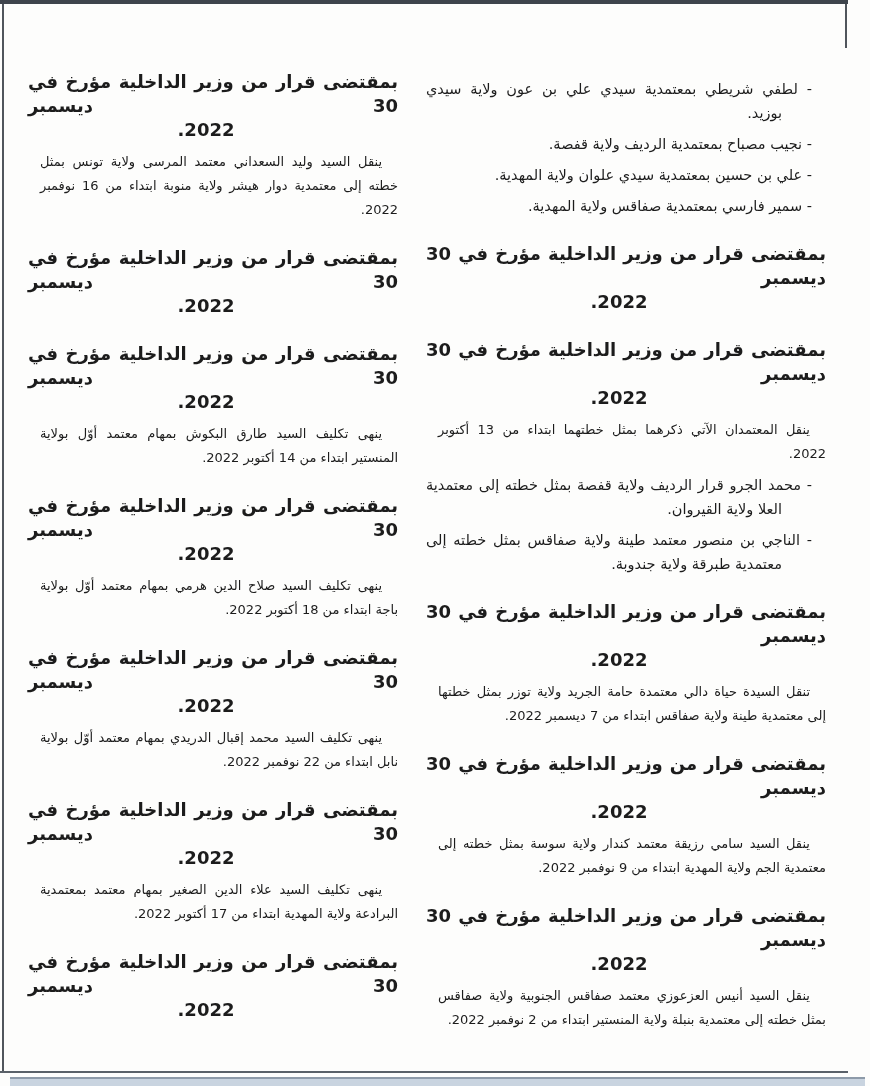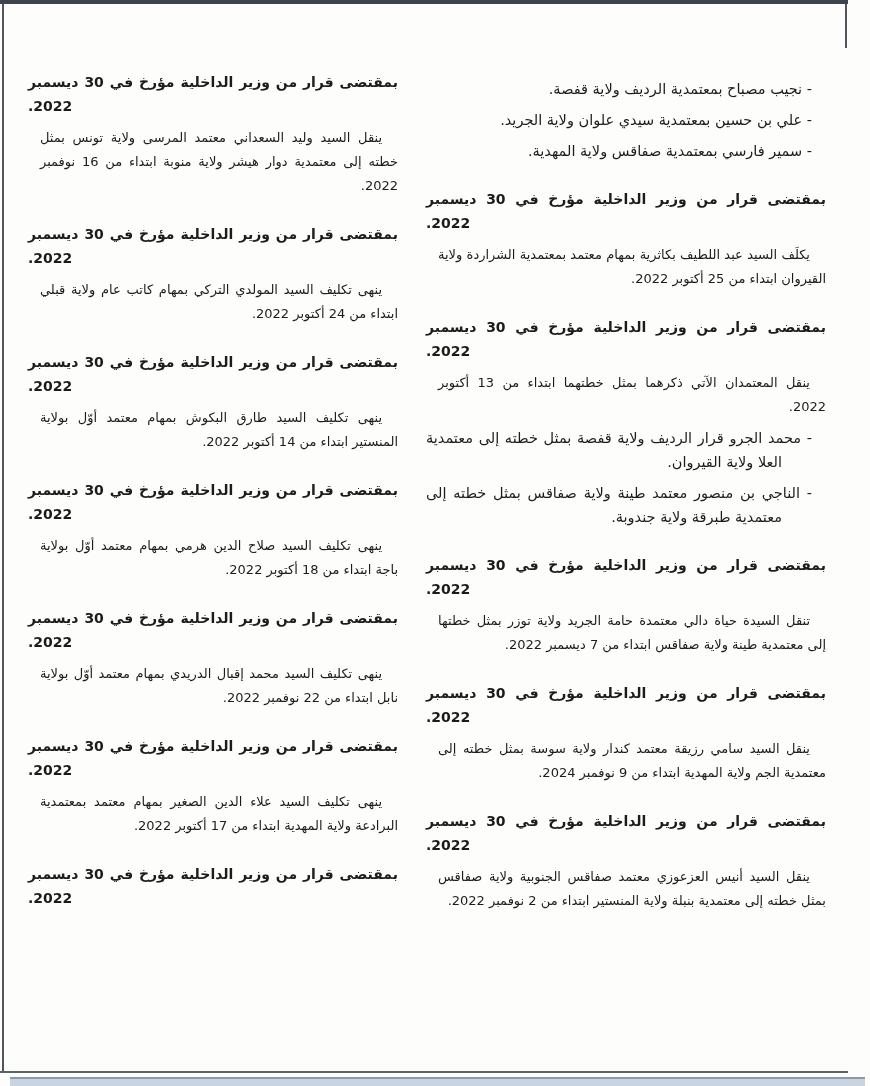--- a/index.html
+++ b/index.html
@@ -28,23 +28,23 @@
     direction:rtl;
     text-align:justify;
   }
   .col { min-width:0; }
   .col-right { flex:0 0 400px; }
   .col-left  { flex:1 1 auto; }
 
   .sec { margin-top:24px; }
   .sec.first { margin-top:0; }
 
-  .heading { font-weight:bold; font-size:14px; line-height:24px; }
+  .heading { font-weight:bold; font-size:18px; line-height:24px; }
   .h-line1 { display:block; text-align:justify; text-align-last:justify; }
-  .h-line2 { display:block; text-align:left; padding-right:14px; }
+  .h-line2 { display:block; text-align:center; padding-right:14px; }
 
   .body {
     margin:8px 0 0 12px;
     font-size:13px; line-height:24px;
     text-align:justify;
     text-indent:16px;
   }
   .item {
     margin:7px 0 0 0;
     font-size:14.5px; line-height:24px;
@@ -59,31 +59,31 @@
 <div class="canvas">
   <div class="frame-top"></div>
   <div class="frame-left"></div>
   <div class="page-edge-tick"></div>
 
   <div class="content" lang="ar" dir="rtl">
 
     <div class="col col-right">
 
       <section class="sec first">
+        <p class="item">- لطفي شريطي بمعتمدية سيدي علي بن عون ولاية سيدي بوزيد.</p>
         <p class="item">- نجيب مصباح بمعتمدية الرديف ولاية قفصة.</p>
-        <p class="item">- علي بن حسين بمعتمدية سيدي علوان ولاية الجريد.</p>
+        <p class="item">- علي بن حسين بمعتمدية سيدي علوان ولاية المهدية.</p>
         <p class="item">- سمير فارسي بمعتمدية صفاقس ولاية المهدية.</p>
       </section>
 
       <section class="sec">
         <div class="heading">
           <span class="h-line1">بمقتضى قرار من وزير الداخلية مؤرخ في 30 ديسمبر</span>
           <span class="h-line2">2022.</span>
         </div>
-        <p class="body">يكلَف السيد عبد اللطيف بكاثرية بمهام معتمد بمعتمدية الشراردة ولاية القيروان ابتداء من 25 أكتوبر 2022.</p>
       </section>
 
       <section class="sec">
         <div class="heading">
           <span class="h-line1">بمقتضى قرار من وزير الداخلية مؤرخ في 30 ديسمبر</span>
           <span class="h-line2">2022.</span>
         </div>
         <p class="body">ينقل المعتمدان الآتي ذكرهما بمثل خطتهما ابتداء من 13 أكتوبر 2022.</p>
         <p class="item">- محمد الجرو قرار الرديف ولاية قفصة بمثل خطته إلى معتمدية العلا ولاية القيروان.</p>
         <p class="item">- الناجي بن منصور معتمد طينة ولاية صفاقس بمثل خطته إلى معتمدية طبرقة ولاية جندوبة.</p>
@@ -95,21 +95,21 @@
           <span class="h-line2">2022.</span>
         </div>
         <p class="body">تنقل السيدة حياة دالي معتمدة حامة الجريد ولاية توزر بمثل خطتها إلى معتمدية طينة ولاية صفاقس ابتداء من 7 ديسمبر 2022.</p>
       </section>
 
       <section class="sec">
         <div class="heading">
           <span class="h-line1">بمقتضى قرار من وزير الداخلية مؤرخ في 30 ديسمبر</span>
           <span class="h-line2">2022.</span>
         </div>
-        <p class="body">ينقل السيد سامي رزيقة معتمد كندار ولاية سوسة بمثل خطته إلى معتمدية الجم ولاية المهدية ابتداء من 9 نوفمبر 2024.</p>
+        <p class="body">ينقل السيد سامي رزيقة معتمد كندار ولاية سوسة بمثل خطته إلى معتمدية الجم ولاية المهدية ابتداء من 9 نوفمبر 2022.</p>
       </section>
 
       <section class="sec">
         <div class="heading">
           <span class="h-line1">بمقتضى قرار من وزير الداخلية مؤرخ في 30 ديسمبر</span>
           <span class="h-line2">2022.</span>
         </div>
         <p class="body">ينقل السيد أنيس العزعوزي معتمد صفاقس الجنوبية ولاية صفاقس بمثل خطته إلى معتمدية بنبلة ولاية المنستير ابتداء من 2 نوفمبر 2022.</p>
       </section>
 
@@ -123,21 +123,20 @@
           <span class="h-line2">2022.</span>
         </div>
         <p class="body">ينقل السيد وليد السعداني معتمد المرسى ولاية تونس بمثل خطته إلى معتمدية دوار هيشر ولاية منوبة ابتداء من 16 نوفمبر 2022.</p>
       </section>
 
       <section class="sec">
         <div class="heading">
           <span class="h-line1">بمقتضى قرار من وزير الداخلية مؤرخ في 30 ديسمبر</span>
           <span class="h-line2">2022.</span>
         </div>
-        <p class="body">ينهى تكليف السيد المولدي التركي بمهام كاتب عام ولاية قبلي ابتداء من 24 أكتوبر 2022.</p>
       </section>
 
       <section class="sec">
         <div class="heading">
           <span class="h-line1">بمقتضى قرار من وزير الداخلية مؤرخ في 30 ديسمبر</span>
           <span class="h-line2">2022.</span>
         </div>
         <p class="body">ينهى تكليف السيد طارق البكوش بمهام معتمد أوّل بولاية المنستير ابتداء من 14 أكتوبر 2022.</p>
       </section>
 

